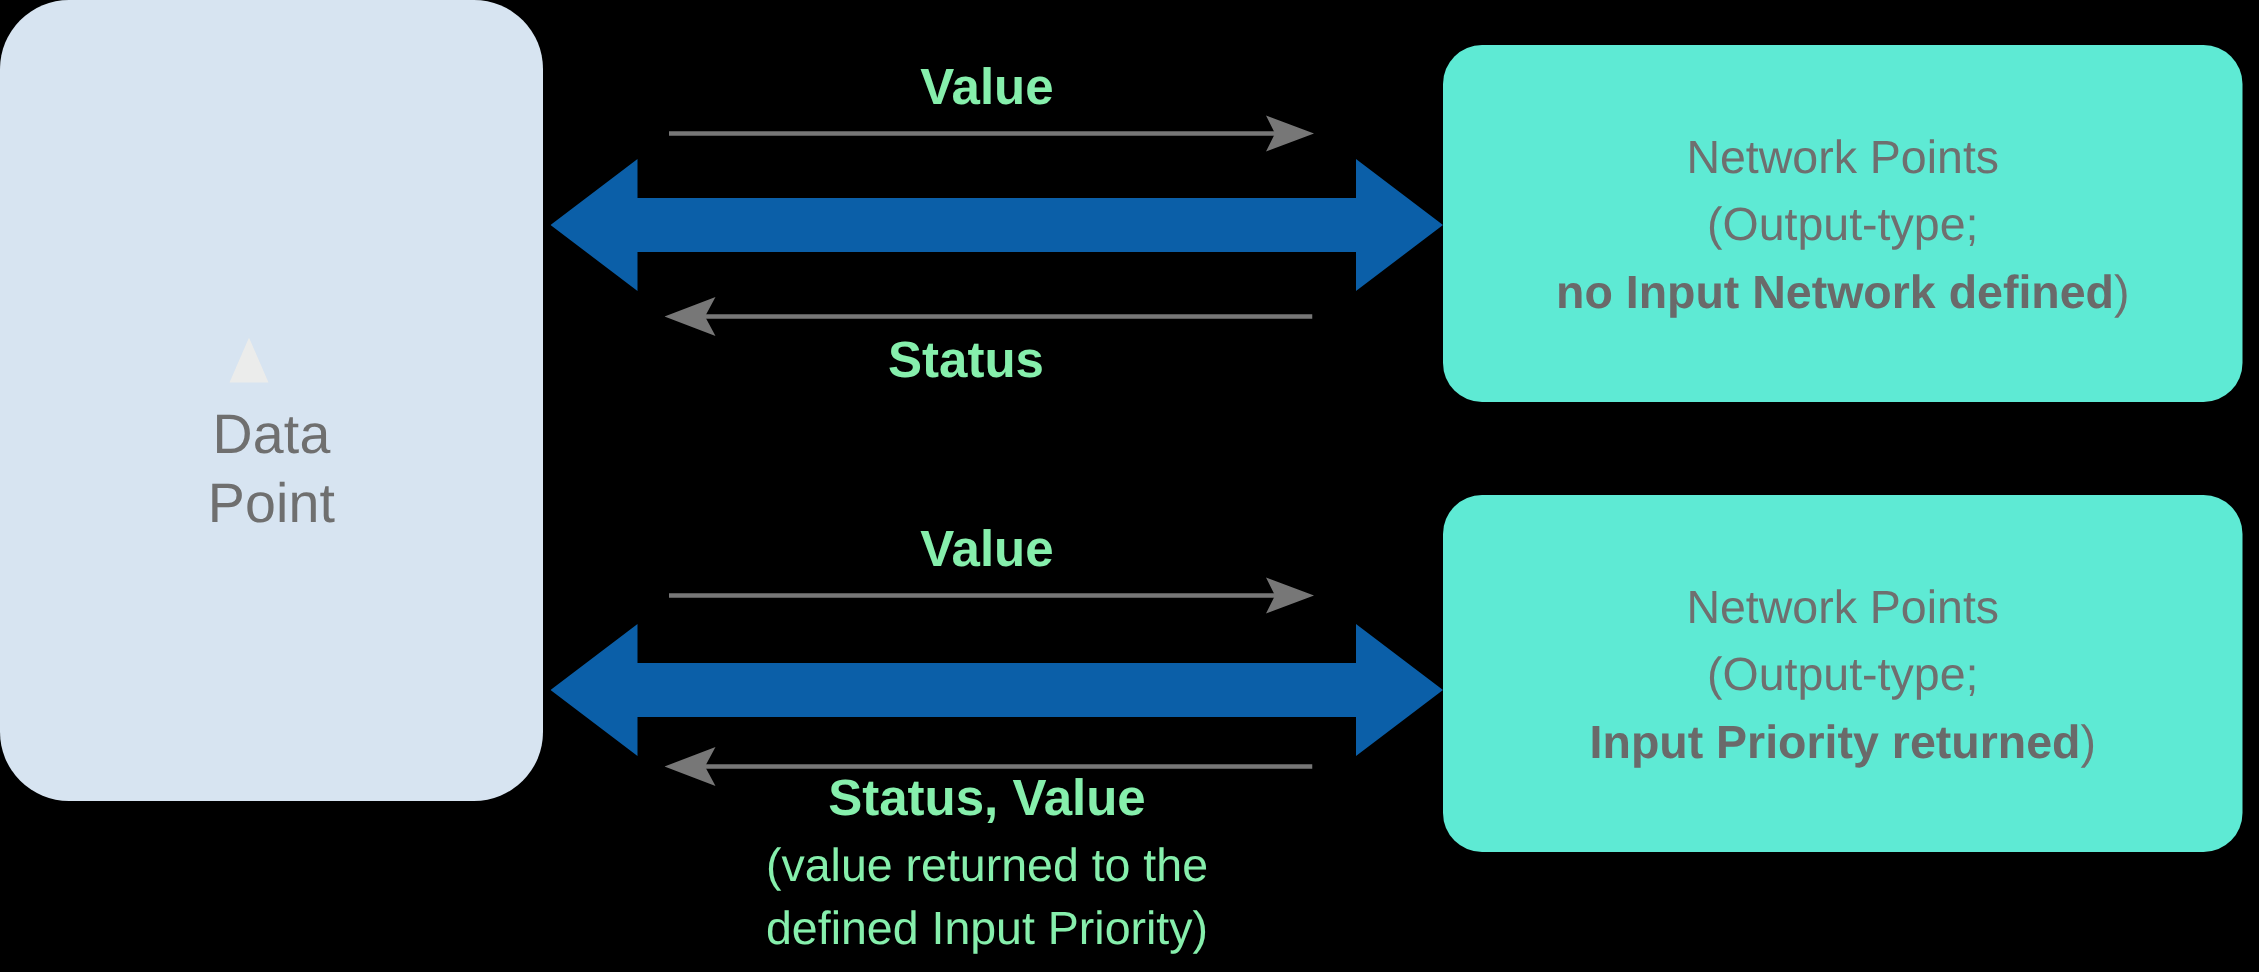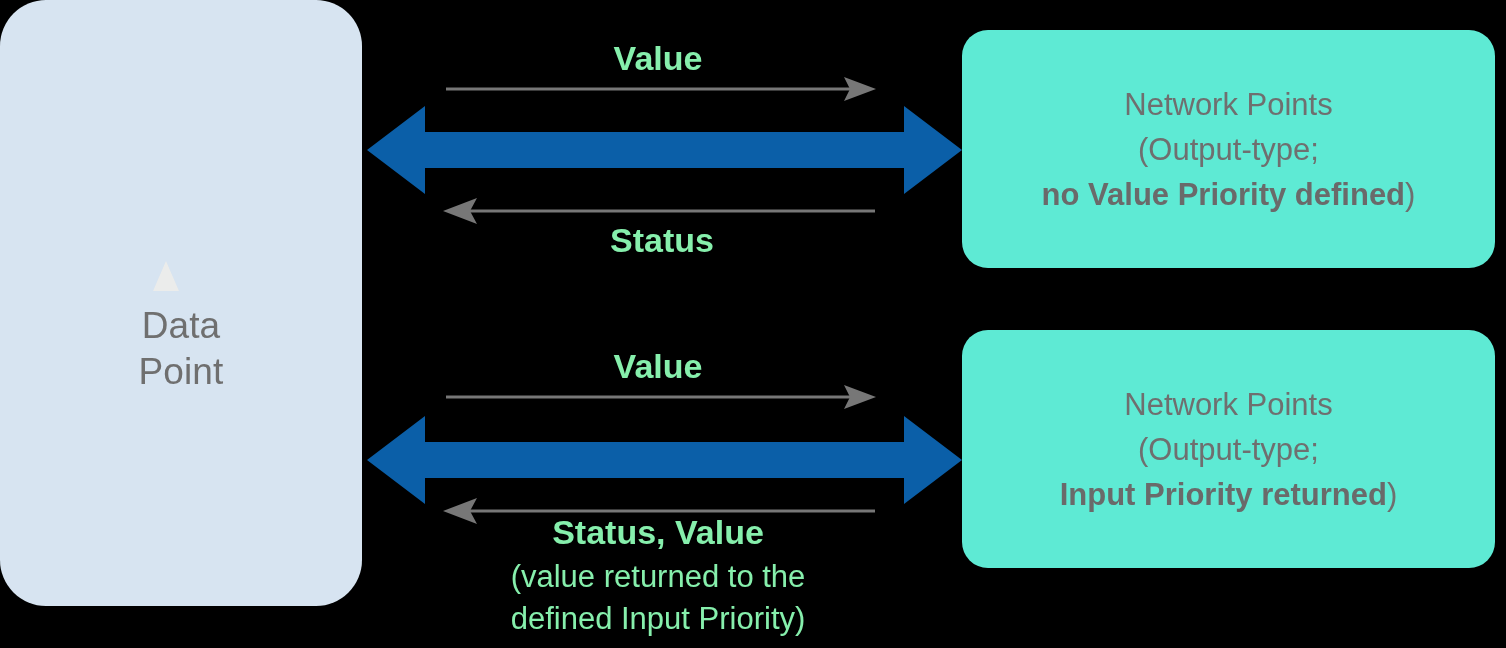--- a/index.html
+++ b/index.html
@@ -2,21 +2,21 @@
 <html><head>
 <meta charset="utf-8">
 <style>
   html,body{margin:0;padding:0;background:#000;}
   body{width:1506px;height:648px;overflow:hidden;
        font-family:"Liberation Sans","DejaVu Sans",sans-serif;}
   #canvas{position:relative;width:1506px;height:648px;background:#000000;}
 
   
   .dp-box{
-    position:absolute;left:0;top:0;width:362px;height:606px;
+    position:absolute;left:0;top:0;width:362px;height:534px;
     background:#d7e4f1;border-radius:46px;
     display:flex;align-items:center;justify-content:center;
   }
   .dp-label{
     position:relative;
     color:#6f6f6f;font-size:37px;line-height:46px;
     text-align:center;font-weight:400;white-space:pre-line;
     letter-spacing:.1px;
   }
   .dp-caret{
@@ -51,21 +51,21 @@
   .ta-value-top{left:446px;top:75px;width:430px;}
   .ta-status-top{left:443px;top:197px;width:432px;}
   .ta-value-bot{left:446px;top:383px;width:430px;}
   .ta-status-bot{left:443px;top:497px;width:432px;}
 
   
   .cap{position:absolute;color:#86efac;text-align:center;}
   .cap-strong{font-weight:700;font-size:34px;line-height:40px;}
   .cap-plain{font-weight:400;font-size:31px;line-height:42px;}
   .cap-value-top{left:478px;top:38px;width:360px;}
-  .cap-status-top{left:482px;top:220px;width:360px;}
+  .cap-status-top{left:464px;top:220px;width:360px;}
   .cap-value-bot{left:478px;top:346px;width:360px;}
   .cap-statusvalue-bot{left:438px;top:512px;width:440px;}
   .cap-note-bot{left:418px;top:556px;width:480px;}
 </style>
 </head>
 <body>
 
 <div id="canvas">
 
   <div class="dp-box">
@@ -73,21 +73,21 @@
       <span class="dp-caret"></span>
       <span>Data
 Point</span>
     </div>
   </div>
 
   <div class="np-box top">
     <div class="np-text">
       <span>Network Points</span><br>
       <span>(Output-type;</span><br>
-      <b>no Value Priority defined</b><span>)</span>
+      <b>no Input Network defined</b><span>)</span>
     </div>
   </div>
 
   <div class="np-box bottom">
     <div class="np-text">
       <span>Network Points</span><br>
       <span>(Output-type;</span><br>
       <b>Input Priority returned</b><span>)</span>
     </div>
   </div>

